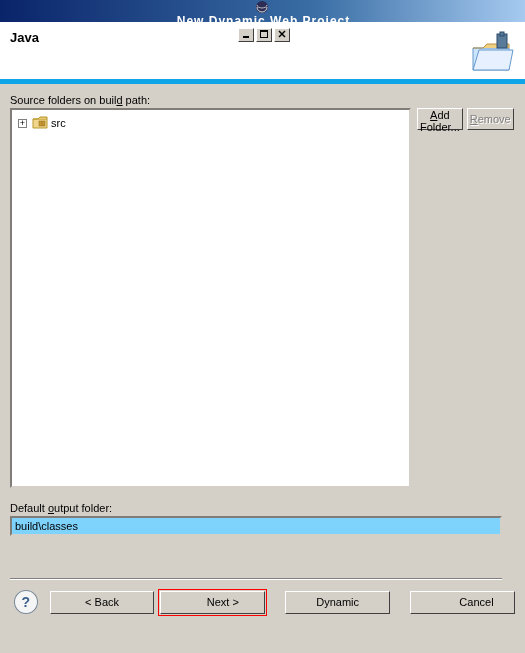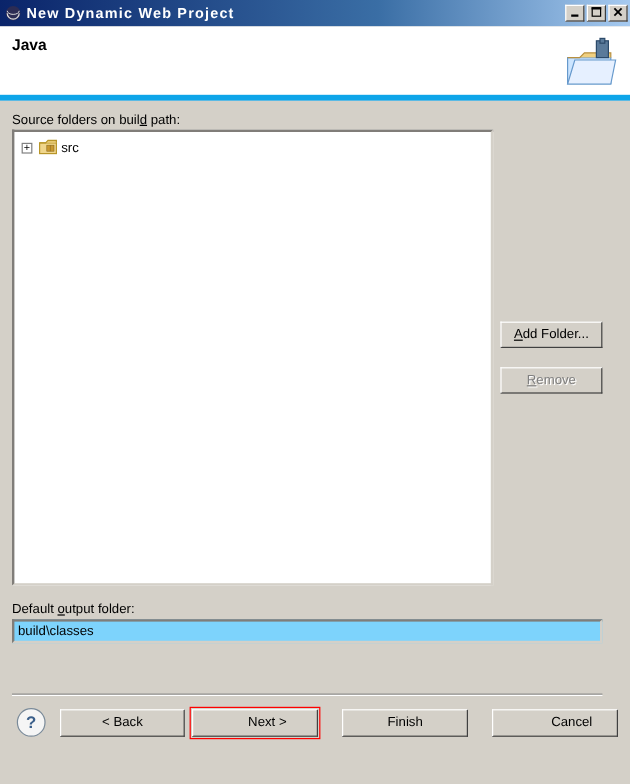--- a/index.html
+++ b/index.html
@@ -12,20 +12,21 @@
   overflow: hidden;
 }
 .titlebar {
   background: linear-gradient(90deg, #0a246a 0%, #3a6ea5 60%, #a6caf0 100%);
   height: 22px;
   display: flex;
   align-items: center;
   padding: 0 2px 0 4px;
   color: white;
   font-weight: bold;
+  flex-direction: column;
 }
 .titlebar .eclipse-icon {
   width: 14px; height: 14px;
   margin-right: 4px;
   display: inline-block;
 }
 .titlebar .title-text { flex: 1; font-size: 12px; letter-spacing: 1px; }
 .winbtns { display: flex; gap: 2px; }
 .winbtn {
   width: 16px; height: 14px;
@@ -80,21 +81,21 @@
   cursor: default;
 }
 .tree-item .expander {
   width: 9px; height: 9px;
   border: 1px solid #808080;
   display: flex; align-items: center; justify-content: center;
   font-size: 9px; line-height: 1;
   background: #fff;
   margin-right: 2px;
 }
-.btncol { width: 85px; display: flex; flex-direction: column; gap: 16px; justify-content: center; }
+.btncol { width: 85px; display: flex; flex-direction: row; gap: 4px; }
 .btn {
   height: 22px;
   background: #d4d0c8;
   border: 1px solid #fff;
   border-right-color: #404040;
   border-bottom-color: #404040;
   font-family: Tahoma, Arial, sans-serif;
   font-size: 11px;
   cursor: pointer;
   padding: 0 2px;
@@ -235,15 +236,15 @@
   </div>
 
   <div class="separator"></div>
 </div>
 
 <div class="footer">
   <div class="help-icon">?</div>
   <div class="spacer"></div>
   <button class="btn">&lt; Back</button>
   <button class="btn next-highlight">Next &gt;</button>
-  <button class="btn" style="margin-left:14px;">Finish</button>
+  <button class="btn" style="margin-left:14px;">Dynamic</button>
   <button class="btn" style="margin-left:14px;padding-left:30px;">Cancel</button>
 </div>
 
 </body></html>

